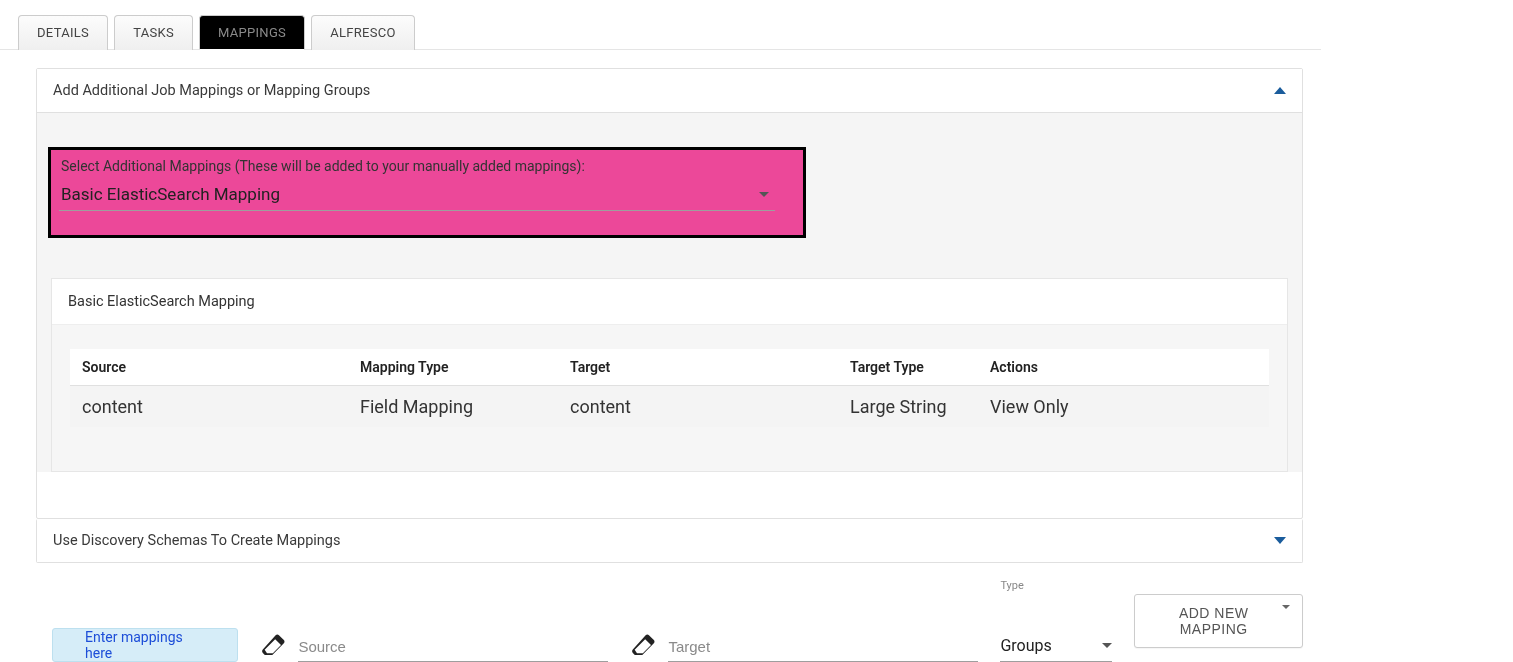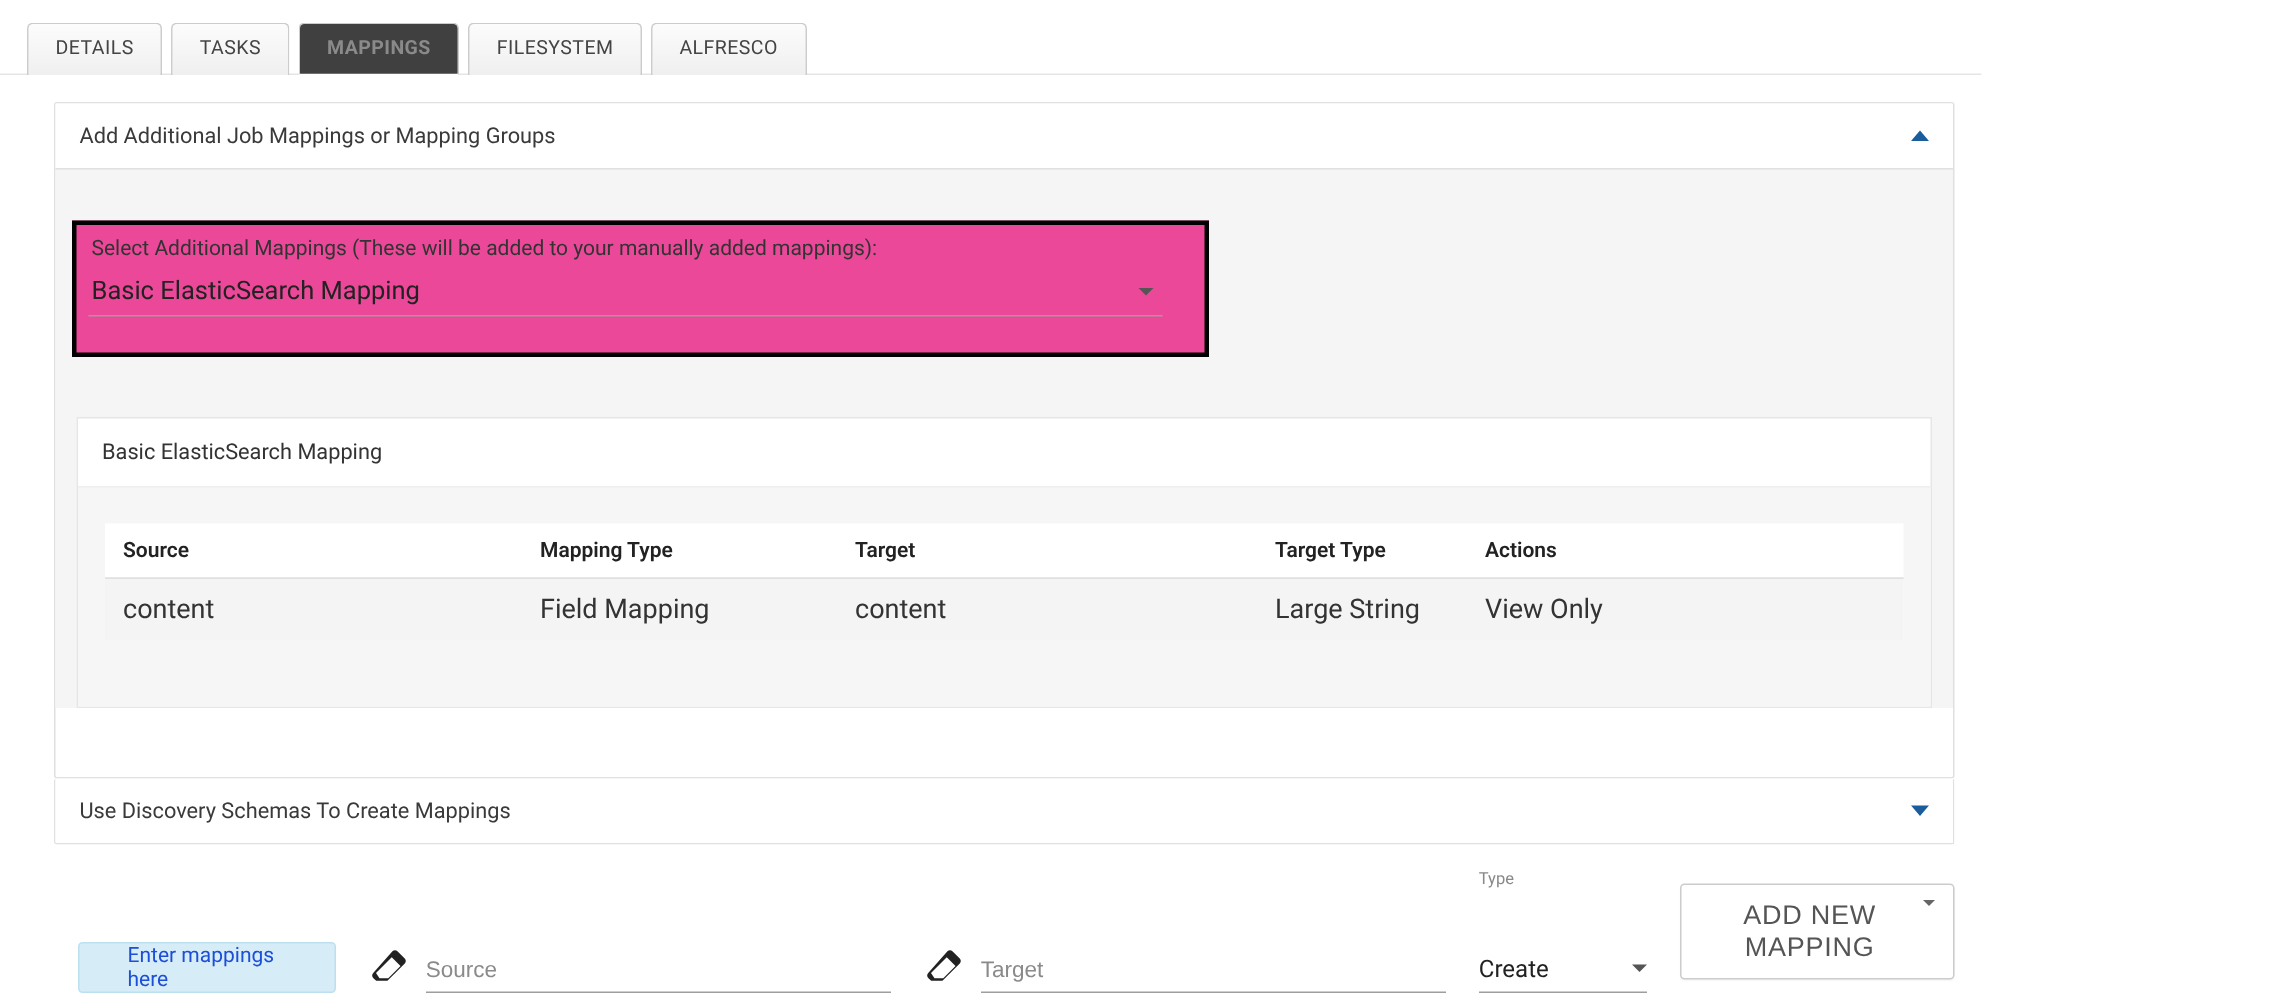--- a/index.html
+++ b/index.html
@@ -15,24 +15,23 @@
       background: linear-gradient(#fcfcfc, #efefef);
       border-radius: 4px 4px 0 0;
       font-size: 13px;
       letter-spacing: 0.3px;
       color: #444;
       cursor: pointer;
       position: relative;
       top: 1px;
     }
     .tab.active {
-      background: #404040;
+      background: #000000;
       color: #8a8a8a;
       border-bottom: 1px solid #fff;
-      font-weight: bold;
     }
     
     .content-wrap { padding: 18px 18px 0 36px; }
     
     .panel { border: 1px solid #e0e0e0; border-radius: 2px; margin-bottom: 0; }
     .panel-header { 
       display: flex; justify-content: space-between; align-items: center;
       padding: 13px 16px; 
       background: #fff;
       font-size: 14.5px;
@@ -125,21 +124,21 @@
     .type-select .val { font-size: 16px; color: #222; }
     .type-select .tri { 
       width: 0; height: 0; 
       border-left: 5px solid transparent;
       border-right: 5px solid transparent;
       border-top: 5px solid #555;
     }
     
     .add-btn {
       border: 1px solid #ccc; background: #fff; border-radius: 3px;
-      padding: 10px 12px; font-size: 18px; letter-spacing: 0.5px;
+      padding: 10px 12px; font-size: 14px; letter-spacing: 0.5px;
       color: #555; cursor: pointer; display: inline-flex; align-items: flex-start;
       box-shadow: 0 1px 1px rgba(0,0,0,0.04);
       align-self: center;
     }
     .add-btn .tri {
       width: 0; height: 0; 
       border-left: 4px solid transparent;
       border-right: 4px solid transparent;
       border-top: 4px solid #666;
       margin-left: 2px;
@@ -147,21 +146,20 @@
   </style>
 </head>
 <body>
 
 <div class="page">
 
   <div class="tabs-row">
     <div class="tab">DETAILS</div>
     <div class="tab">TASKS</div>
     <div class="tab active">MAPPINGS</div>
-    <div class="tab">FILESYSTEM</div>
     <div class="tab">ALFRESCO</div>
   </div>
 
   <div class="content-wrap">
 
     <div class="panel">
       <div class="panel-header">
         <span>Add Additional Job Mappings or Mapping Groups</span>
         <span class="caret-up"></span>
       </div>
@@ -232,21 +230,21 @@
         <svg viewBox="0 0 24 24" fill="none">
             <path d="M16.24 3.56l4.2 4.2c.78.78.78 2.05 0 2.83l-9.9 9.9H4.1l-1.7-1.7c-.78-.78-.78-2.05 0-2.83L13.4 3.56c.79-.78 2.06-.78 2.84 0zM6 19h5l7-7-5-5-9 9 2 3z" fill="#222"></path>
           </svg>
       </span>
       <input class="text-input" placeholder="Target" style="">
     </div>
 
     <div class="type-field">
       <span class="lbl">Type</span>
       <div class="type-select">
-        <span class="val">Create</span>
+        <span class="val">Groups</span>
         <span class="tri"></span>
       </div>
     </div>
 
     <button class="add-btn">
       <span>ADD NEW MAPPING</span>
       <span class="tri"></span>
     </button>
   </div>
 

